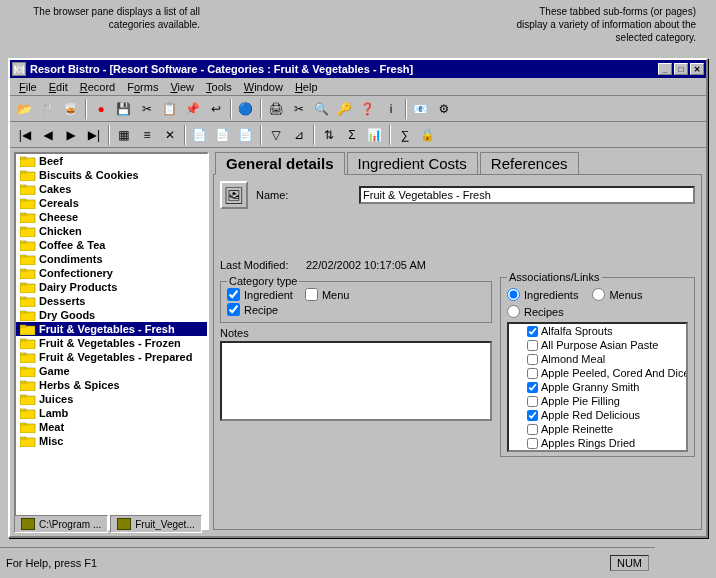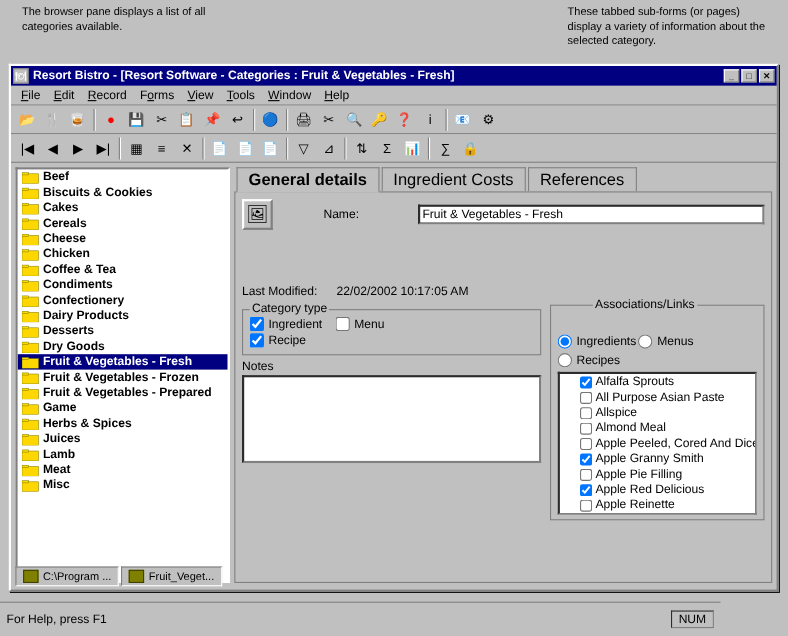--- a/index.html
+++ b/index.html
@@ -22,21 +22,21 @@
       height: 60px;
       display: flex;
       justify-content: space-between;
       align-items: flex-start;
       padding: 5px 20px;
       font-size: 10px;
       color: #000;
     }
     .annotation {
       max-width: 180px;
-      text-align: left;
+      text-align: right;
       line-height: 1.3;
     }
 
     
     .main-window {
       position: absolute;
       top: 58px;
       left: 8px;
       width: 700px;
       height: 480px;
@@ -289,21 +289,20 @@
       padding: 4px 6px;
       position: relative;
     }
     .assoc-title {
       position: absolute;
       top: -7px;
       left: 6px;
       background: #c0c0c0;
       padding: 0 2px;
       font-size: 11px;
-      margin-left: 32px;
     }
     .radio-row {
       display: flex;
       align-items: center;
       gap: 4px;
       margin: 2px 0;
     }
     .radio-row input[type=radio] { margin: 0; }
 
     
@@ -684,21 +683,21 @@
       <div class="tab-strip">
         <div class="tab active">General details</div>
         <div class="tab">Ingredient Costs</div>
         <div class="tab">References</div>
       </div>
 
       <div class="tab-content">
 
         <div class="name-icon-area">
           <div class="name-icon">🖼</div>
-          <div style="display:flex;align-items:center;gap:6px;flex:1;margin-left:38px;">
+          <div style="display:flex;align-items:center;gap:23px;flex:1;">
             <label class="form-label">Name:</label>
             <input class="form-input" type="text" style="flex: 1 1 0%;" value="Fruit &amp; Vegetables - Fresh">
           </div>
         </div>
 
         <div class="form-row">
           <span class="form-label">Last Modified:</span>
           <span>22/02/2002 10:17:05 AM</span>
         </div>
 
@@ -729,21 +728,21 @@
 
             <div class="notes-section">
               <span>Notes</span>
               <textarea class="notes-textarea" style=""></textarea>
             </div>
           </div>
 
           <div class="col-right">
             <div class="assoc-box">
               <span class="assoc-title">Associations/Links</span>
-              <div style="display:flex;gap:2px;flex-wrap:wrap;margin-top:20px;">
+              <div style="display:flex;gap:14px;flex-wrap:wrap;margin-top:4px;">
                 <div class="radio-row">
                   <input type="radio" name="assoc" checked="" style="">
                   <span>Ingredients</span>
                 </div>
                 <div class="radio-row">
                   <input type="radio" name="assoc" style="">
                   <span>Menus</span>
                 </div>
               </div>
               <div class="radio-row" style="margin-top:2px;">
@@ -754,24 +753,20 @@
               <div class="assoc-item">
                     <input type="checkbox" checked="" style="">
                     <span>Alfalfa Sprouts</span>
                   </div>
                   <div class="assoc-item">
                     <input type="checkbox" style="">
                     <span>All Purpose Asian Paste</span>
                   </div>
                   <div class="assoc-item">
                     <input type="checkbox" style="">
-                    <span>Allspice</span>
-                  </div>
-                  <div class="assoc-item">
-                    <input type="checkbox" style="">
                     <span>Almond Meal</span>
                   </div>
                   <div class="assoc-item">
                     <input type="checkbox" style="">
                     <span>Apple Peeled, Cored And Diced</span>
                   </div>
                   <div class="assoc-item">
                     <input type="checkbox" checked="" style="">
                     <span>Apple Granny Smith</span>
                   </div>

